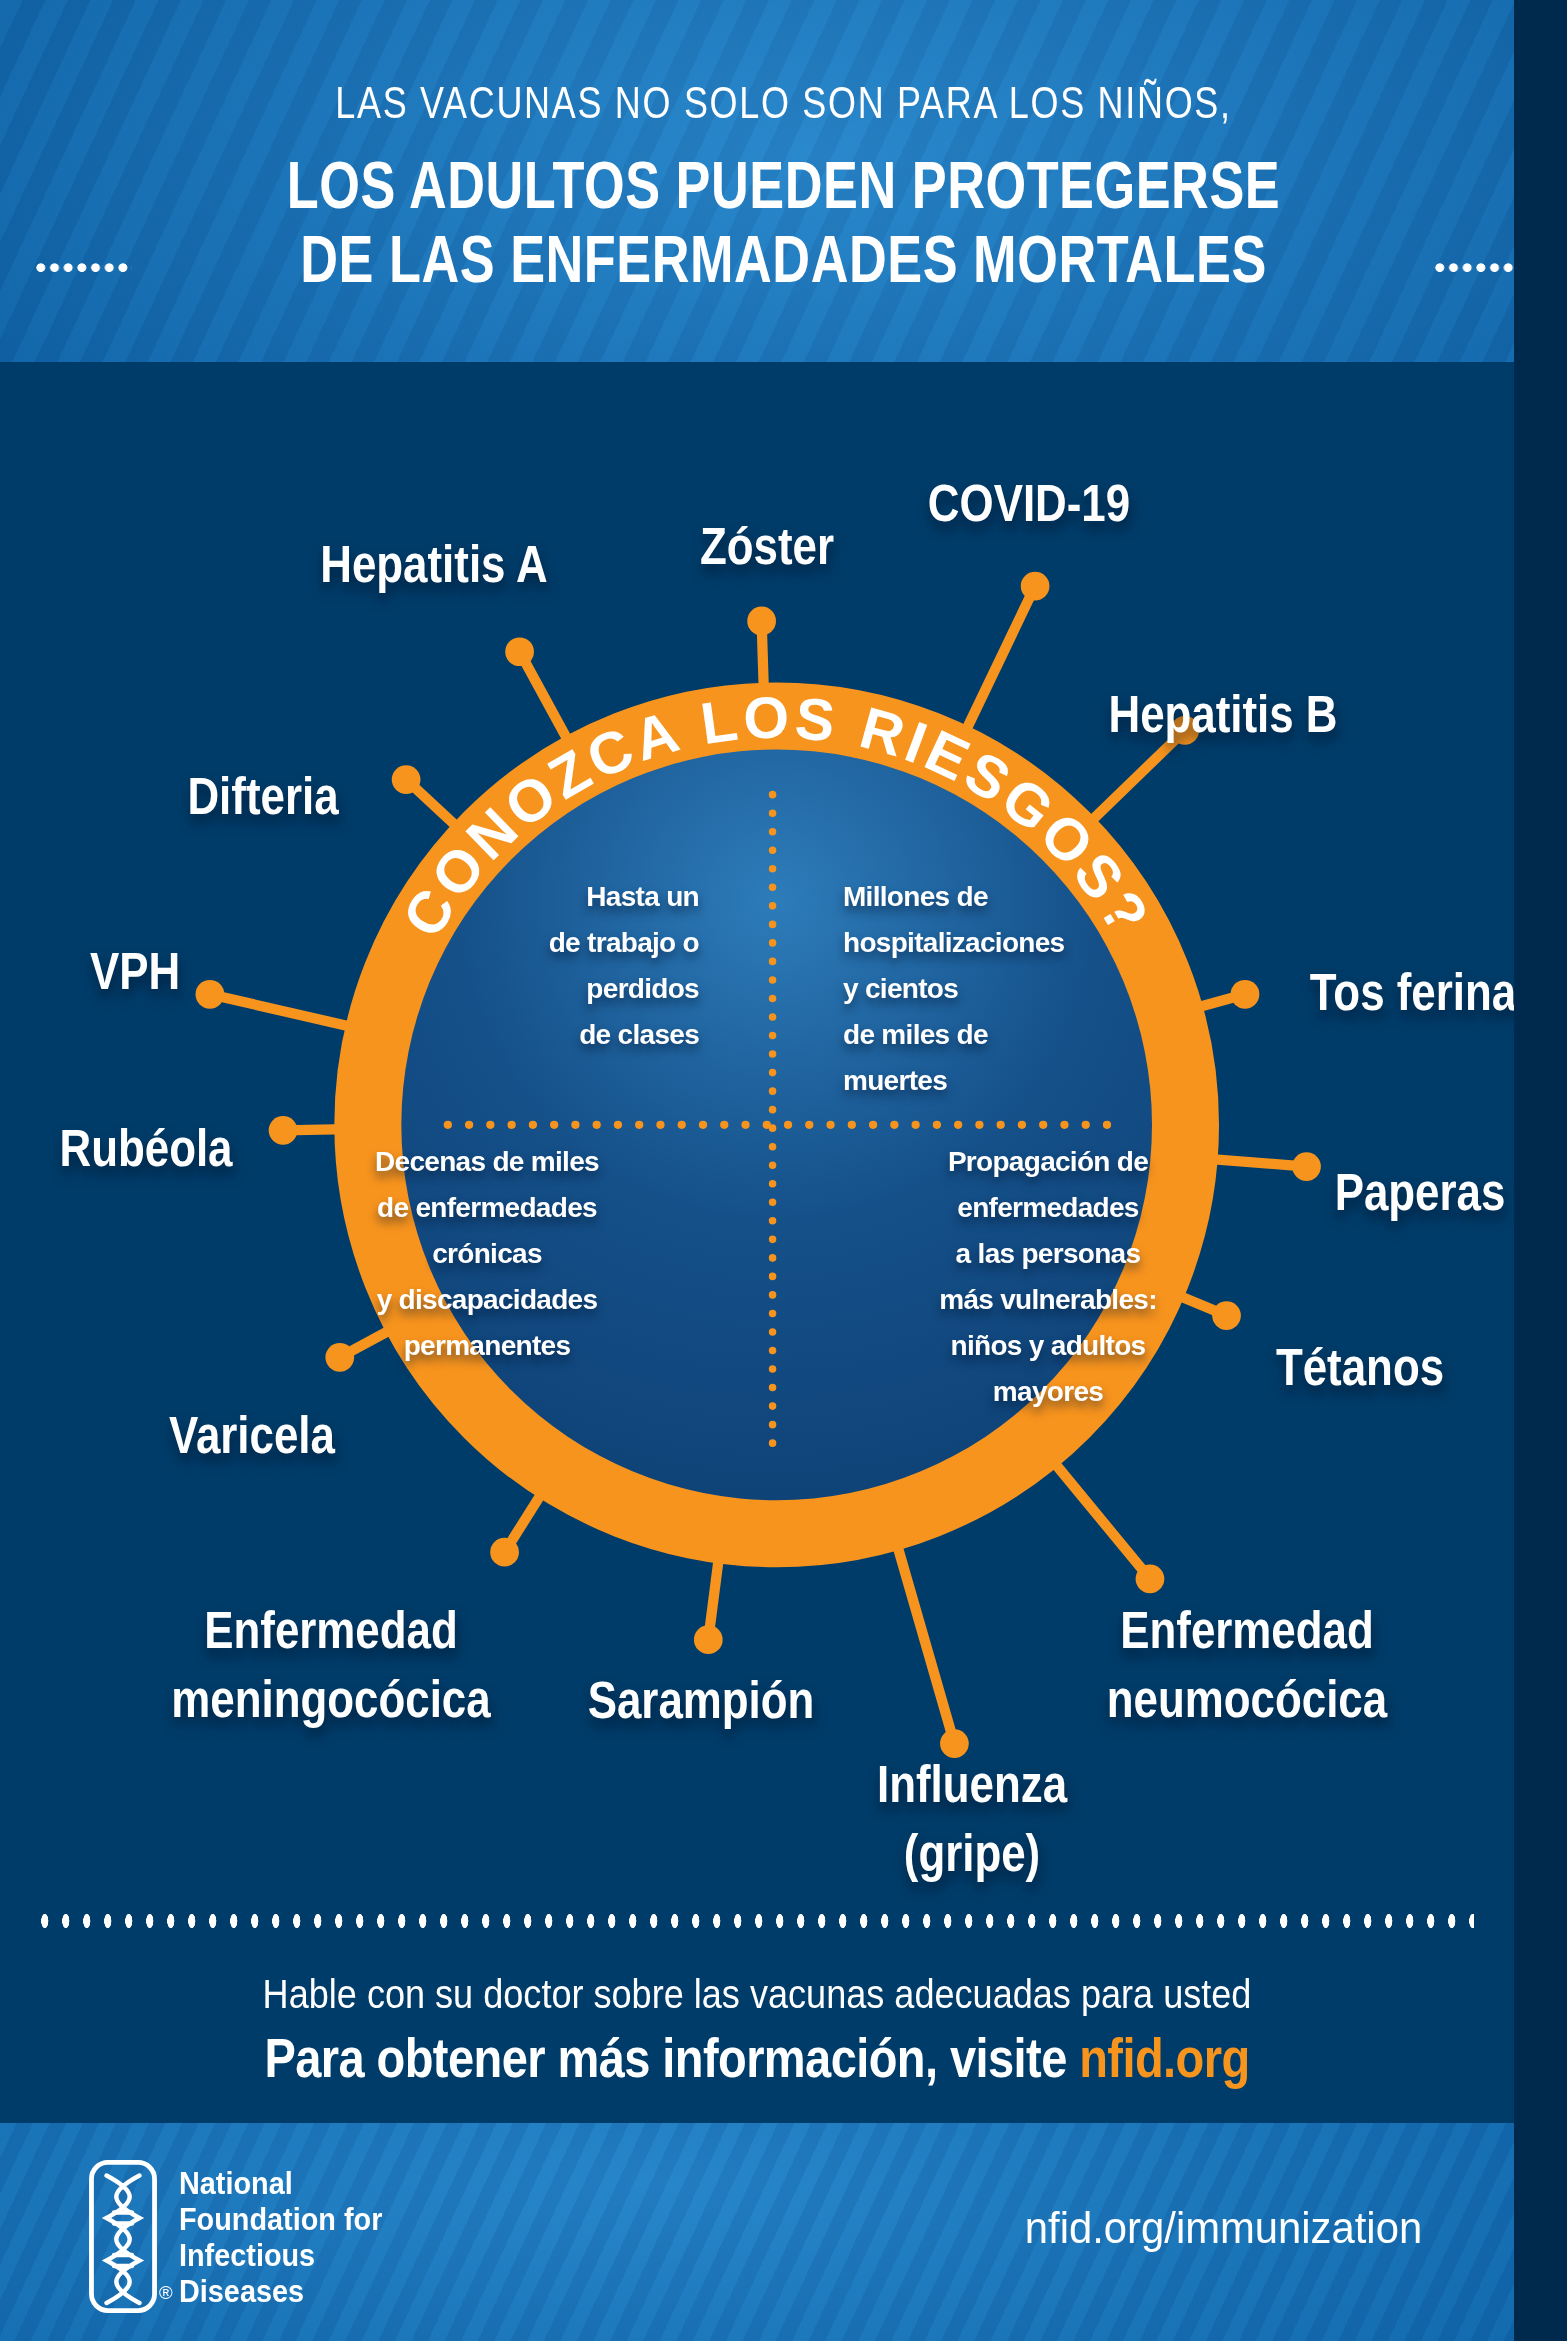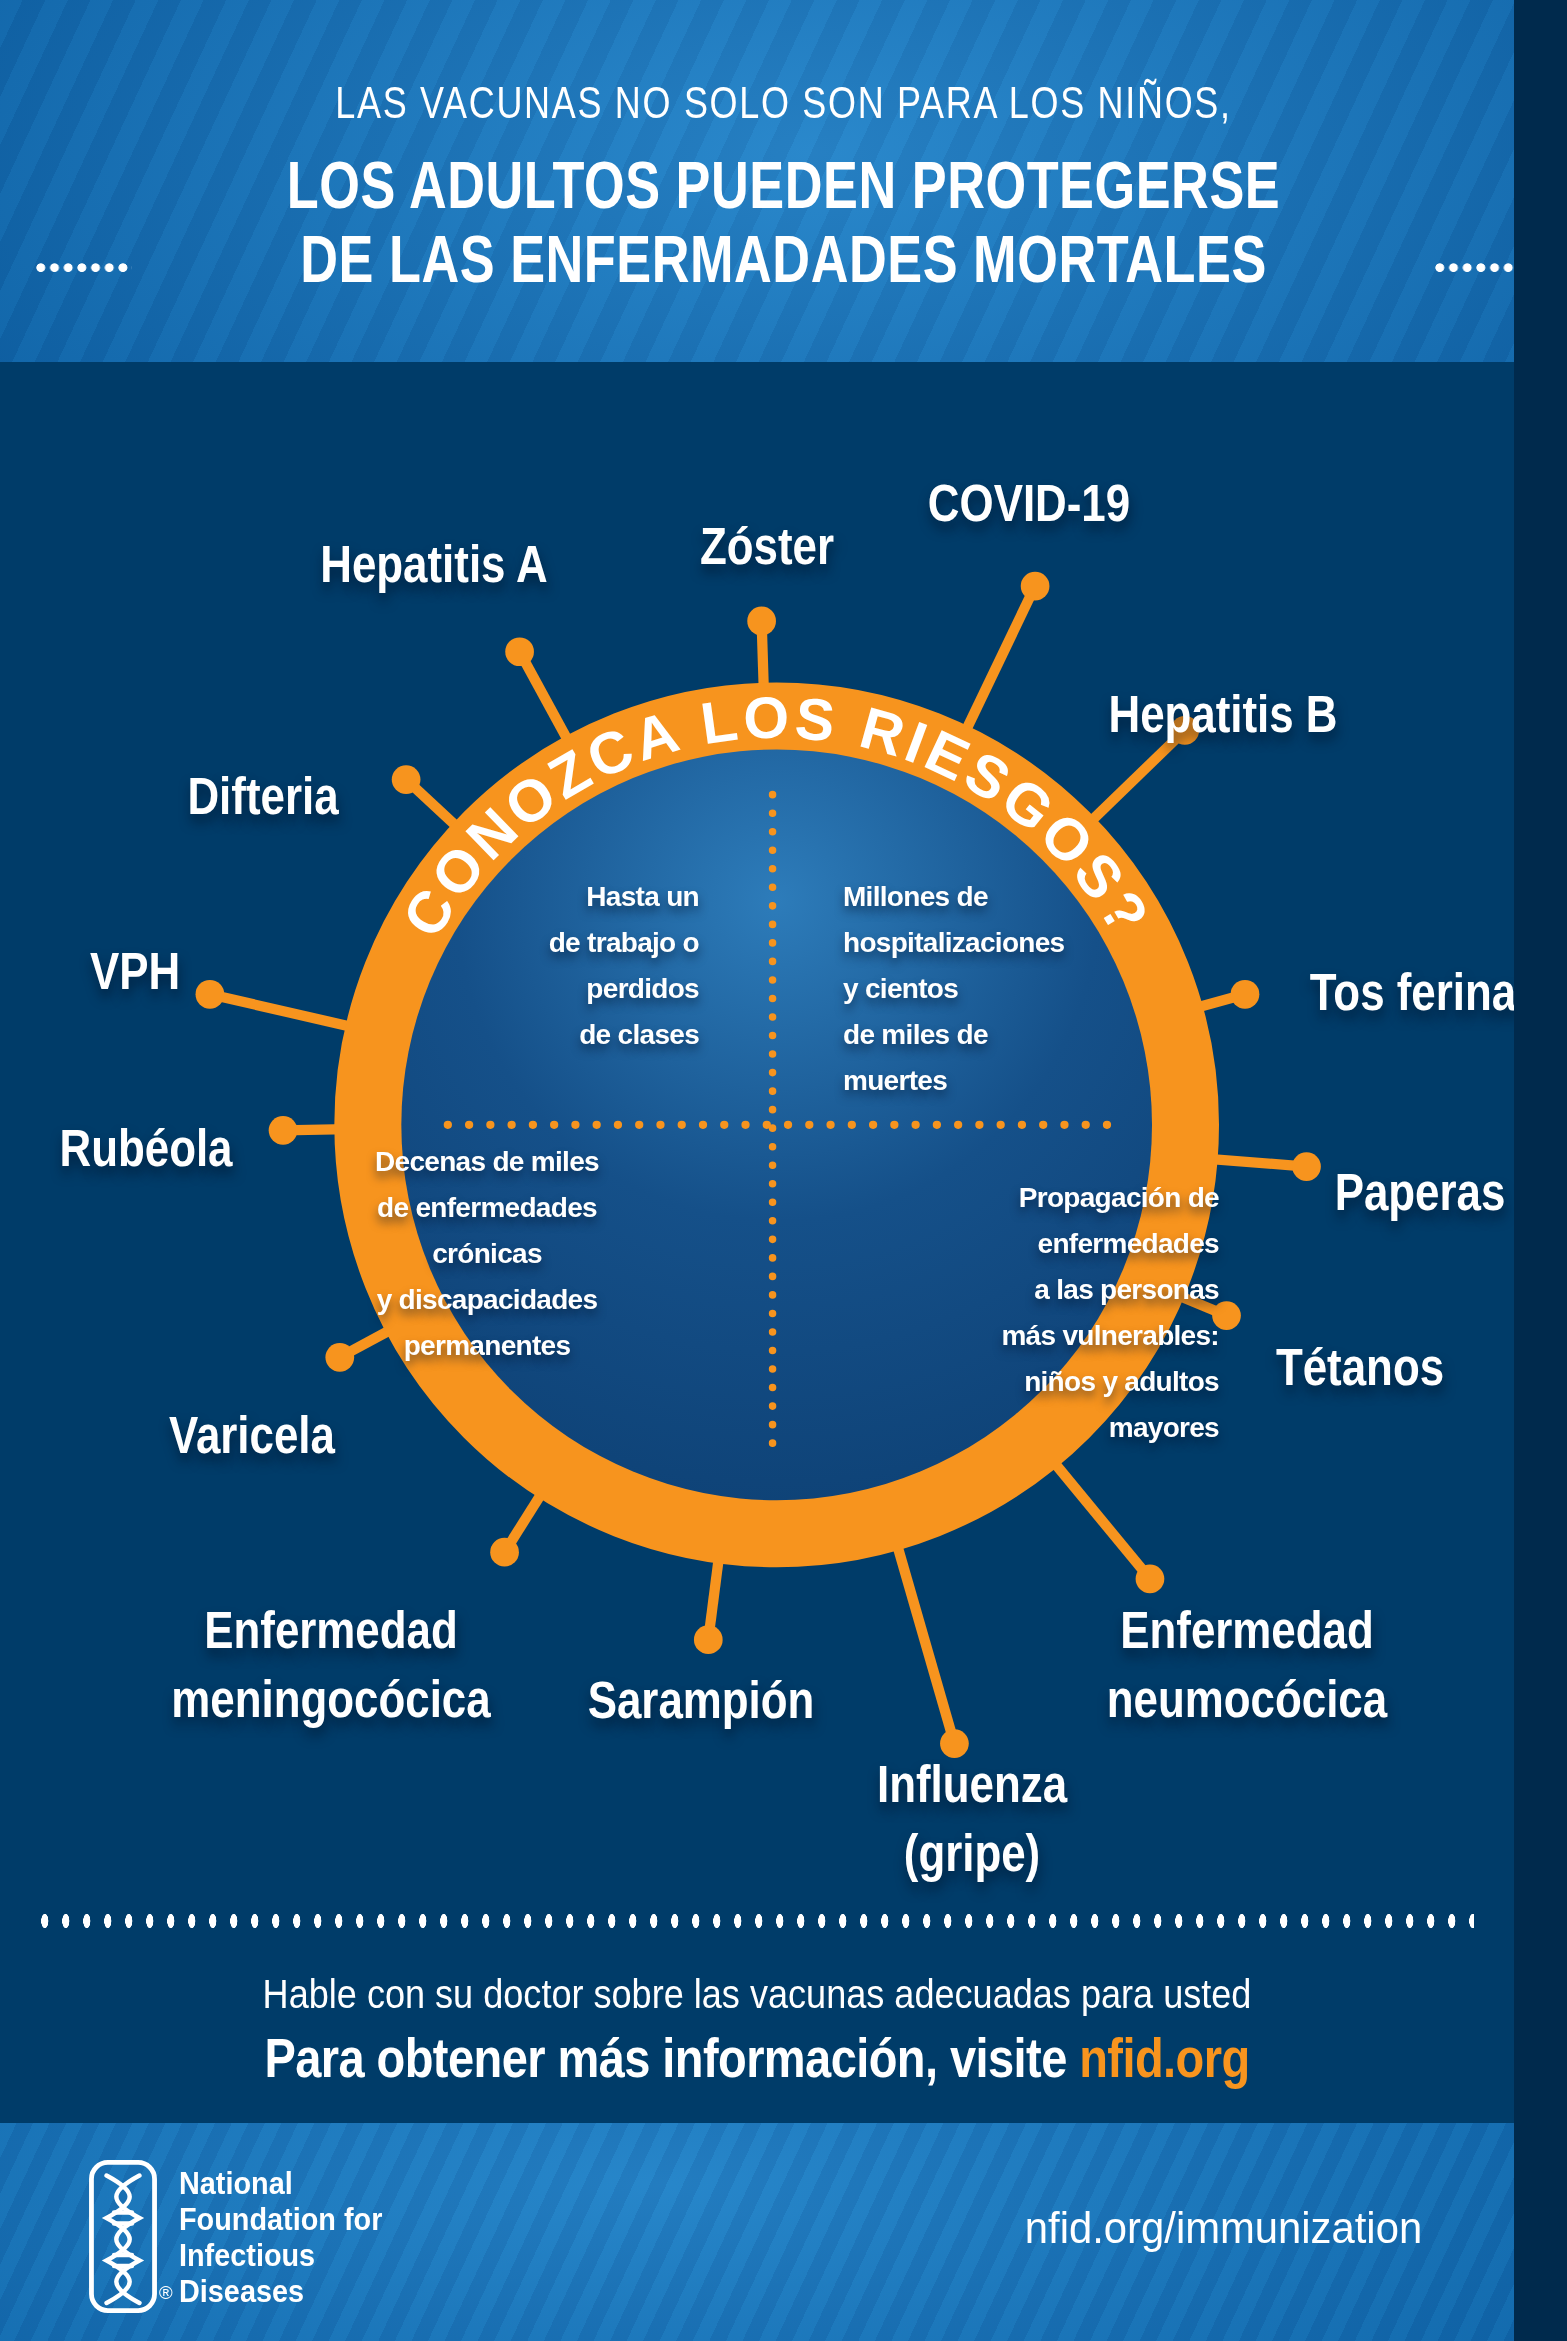--- a/index.html
+++ b/index.html
@@ -33,21 +33,21 @@
   .virus-svg{position:absolute;top:0;left:0;pointer-events:none;}
   
   .quad{
     position:absolute;font-size:28px;font-weight:700;line-height:46px;
     letter-spacing:-0.7px;color:#fff;
     text-shadow:0 6.2px 9.6px rgba(0,20,45,0.55);
   }
   .quad.tl{right:815px;top:874px;text-align:right;width:383px;}
   .quad.tr{left:795px;top:874px;text-align:left;width:424px;margin-left:48px;}
   .quad.bl{right:815px;top:1139px;text-align:center;width:424px;}
-  .quad.br{left:795px;top:1139px;text-align:right;width:424px;margin-top:36px;}
+  .quad.br{left:836px;top:1139px;text-align:center;width:424px;}
   
   .disease{
     position:absolute;font-weight:700;font-size:51px;color:#fff;
     text-align:center;white-space:nowrap;line-height:1.35;
     transform:translate(-50%,-50%) scaleX(0.86);
     text-shadow:1.4px 8.2px 12.3px rgba(0,15,35,0.55);
   }
   .disease.wrap{white-space:normal;}
   
   .sep-dots{

